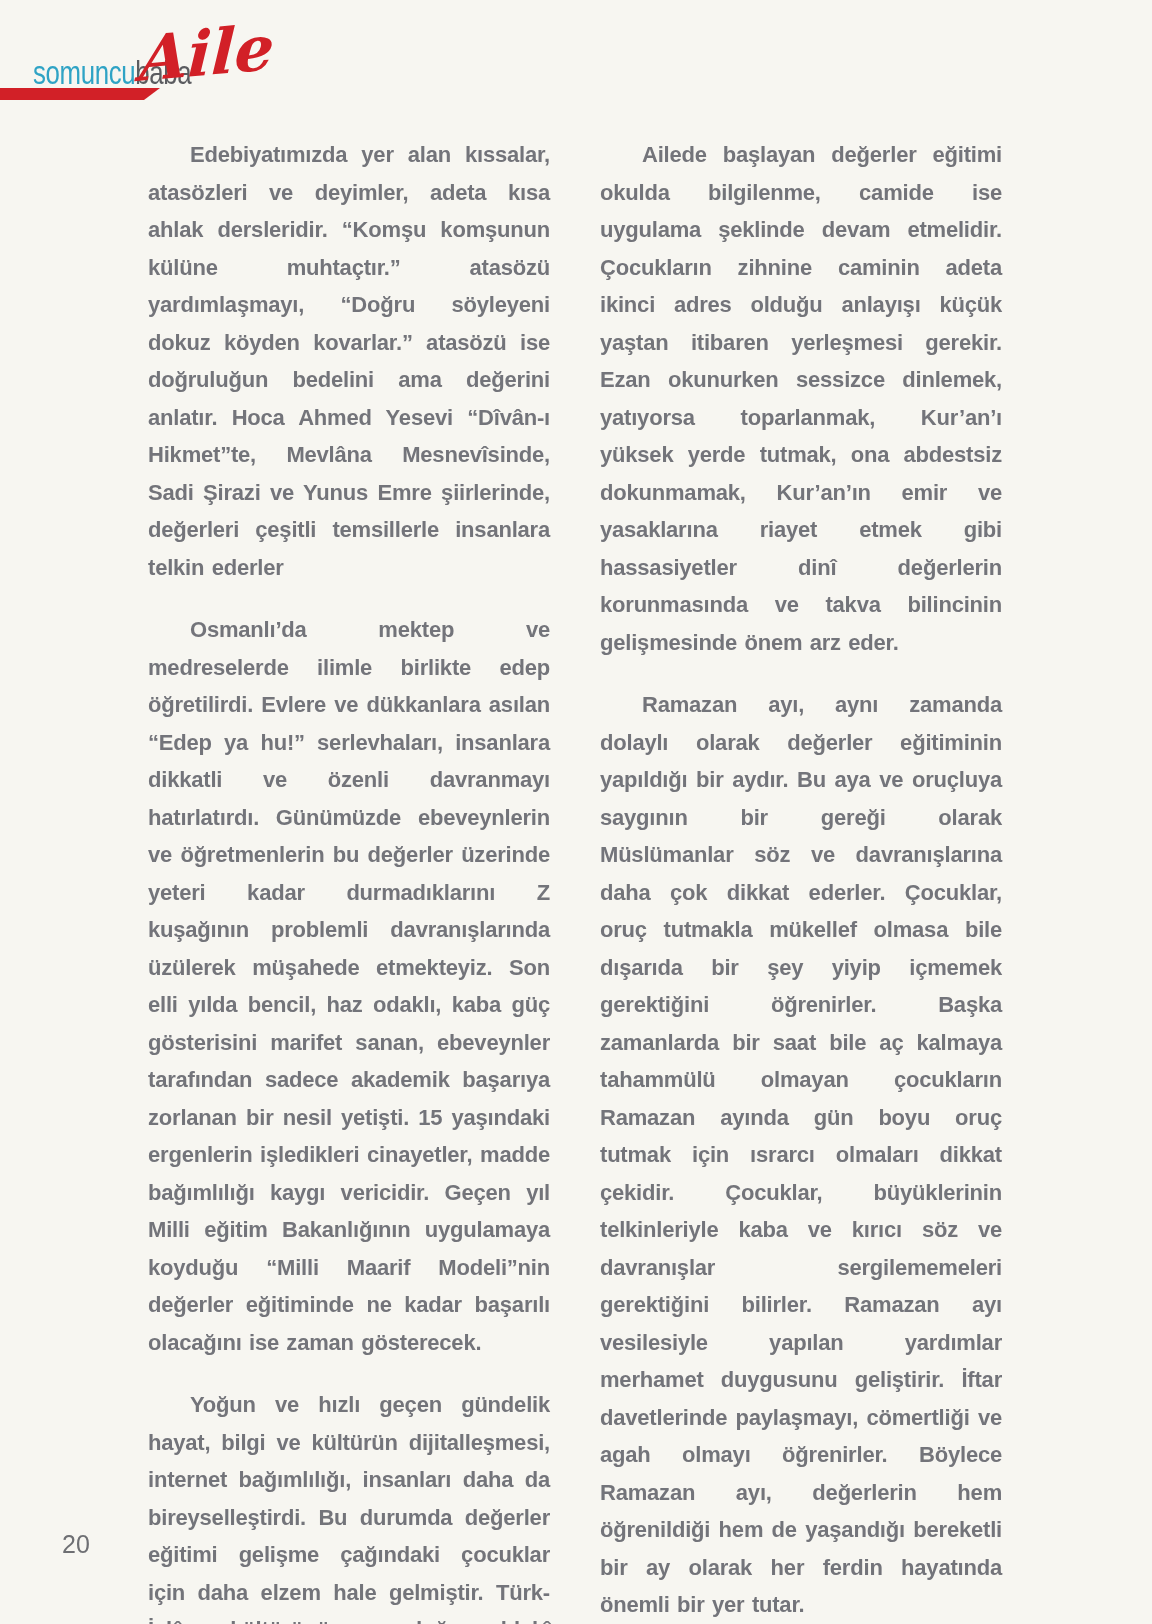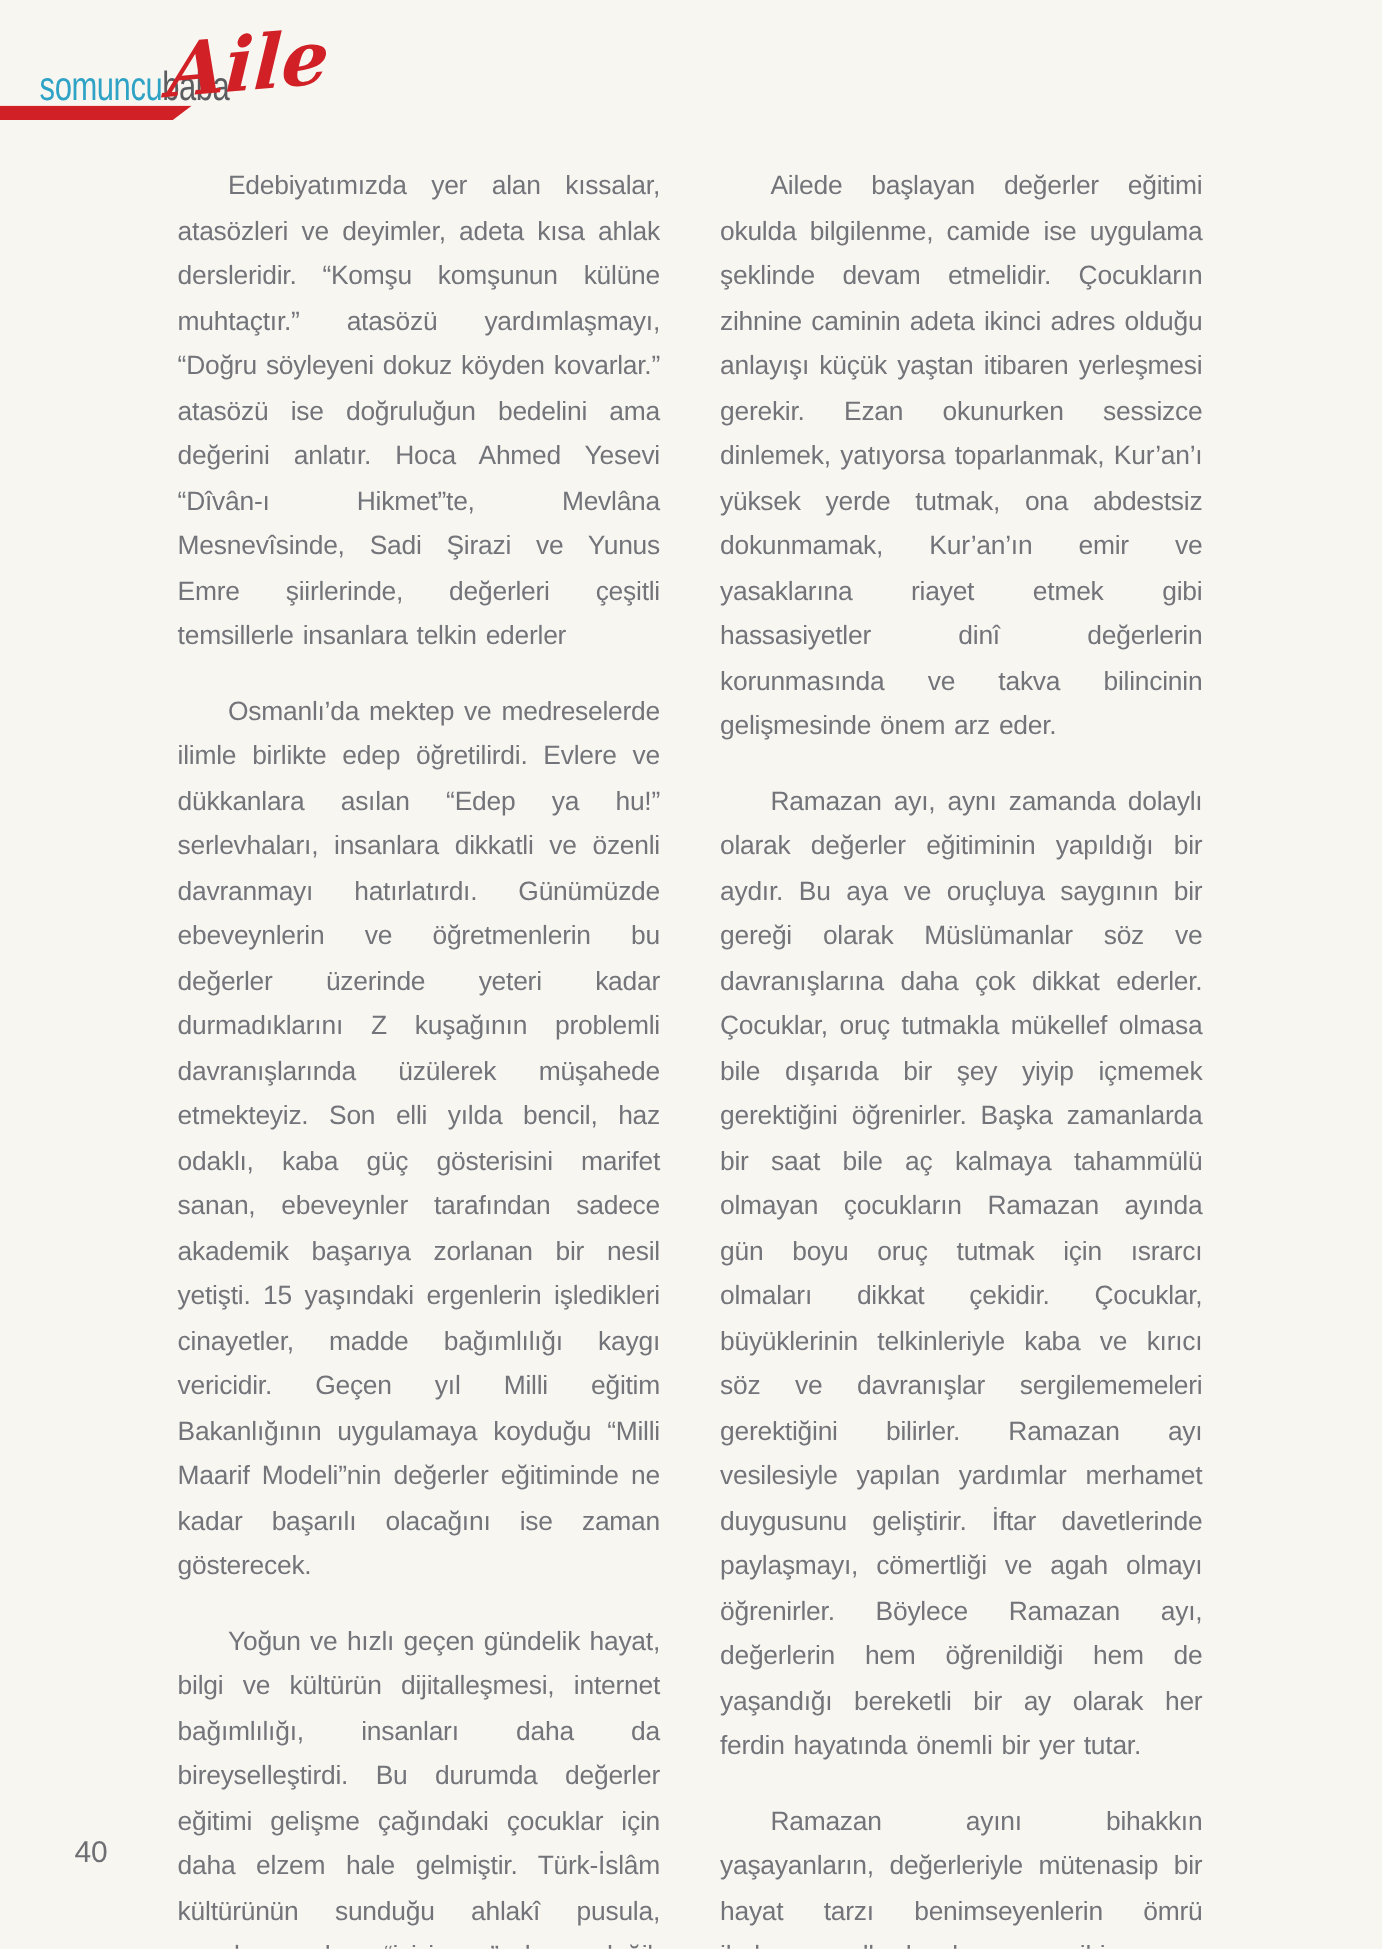--- a/index.html
+++ b/index.html
@@ -60,21 +60,21 @@
     gap: 50px;
   }
   .col { width: 402px; }
   .col p {
     margin: 0 0 25px 0;
     font-size: 22px;
     line-height: 37.5px;
     letter-spacing: -0.2px;
     word-spacing: 1.5px;
     color: #73747a;
-    font-weight: 400;
+    font-weight: 700;
     text-align: justify;
     text-indent: 42px;
   }
 
   
   .page-num {
     position: absolute;
     left: 62px;
     top: 1530px;
     font-size: 25px;
@@ -99,16 +99,16 @@
       <p>Yoğun ve hızlı geçen gündelik hayat, bilgi ve kültürün dijitalleşmesi, internet bağımlılığı, insanları daha da bireyselleştirdi. Bu durumda değerler eğitimi gelişme çağındaki çocuklar için daha elzem hale gelmiştir. Türk-İslâm kültürünün sunduğu ahlakî pusula, gençlere sadece “iyi insan” olmayı değil, anlamlı bir hayat kurmayı da öğretir. Bu değerler, geçmişe ait bir nostalji değil; geleceği inşa edecek canlı ve güçlü rehberlerdir.</p>
     </section>
     <section class="col">
       <p>Ailede başlayan değerler eğitimi okulda bilgilenme, camide ise uygulama şeklinde devam etmelidir. Çocukların zihnine caminin adeta ikinci adres olduğu anlayışı küçük yaştan itibaren yerleşmesi gerekir. Ezan okunurken sessizce dinlemek, yatıyorsa toparlanmak, Kur’an’ı yüksek yerde tutmak, ona abdestsiz dokunmamak, Kur’an’ın emir ve yasaklarına riayet etmek gibi hassasiyetler dinî değerlerin korunmasında ve takva bilincinin gelişmesinde önem arz eder.</p>
       <p>Ramazan ayı, aynı zamanda dolaylı olarak değerler eğitiminin yapıldığı bir aydır. Bu aya ve oruçluya saygının bir gereği olarak Müslümanlar söz ve davranışlarına daha çok dikkat ederler. Çocuklar, oruç tutmakla mükellef olmasa bile dışarıda bir şey yiyip içmemek gerektiğini öğrenirler. Başka zamanlarda bir saat bile aç kalmaya tahammülü olmayan çocukların Ramazan ayında gün boyu oruç tutmak için ısrarcı olmaları dikkat çekidir. Çocuklar, büyüklerinin telkinleriyle kaba ve kırıcı söz ve davranışlar sergilememeleri gerektiğini bilirler. Ramazan ayı vesilesiyle yapılan yardımlar merhamet duygusunu geliştirir. İftar davetlerinde paylaşmayı, cömertliği ve agah olmayı öğrenirler.  Böylece Ramazan ayı, değerlerin hem öğrenildiği hem de yaşandığı bereketli bir ay olarak her ferdin hayatında önemli bir yer tutar.</p>
       <p>Ramazan ayını bihakkın yaşayanların, değerleriyle mütenasip bir hayat tarzı benimseyenlerin ömrü ilerleyen yıllarda bayram gibi geçer.  Ramazan ayınız bereketli, ömrünüz bayram olsun.</p>
     </section>
   </main>
 
   <footer>
-    <div class="page-num">40</div>
+    <div class="page-num">20</div>
   </footer>
 
 </div>
 
 </body></html>

